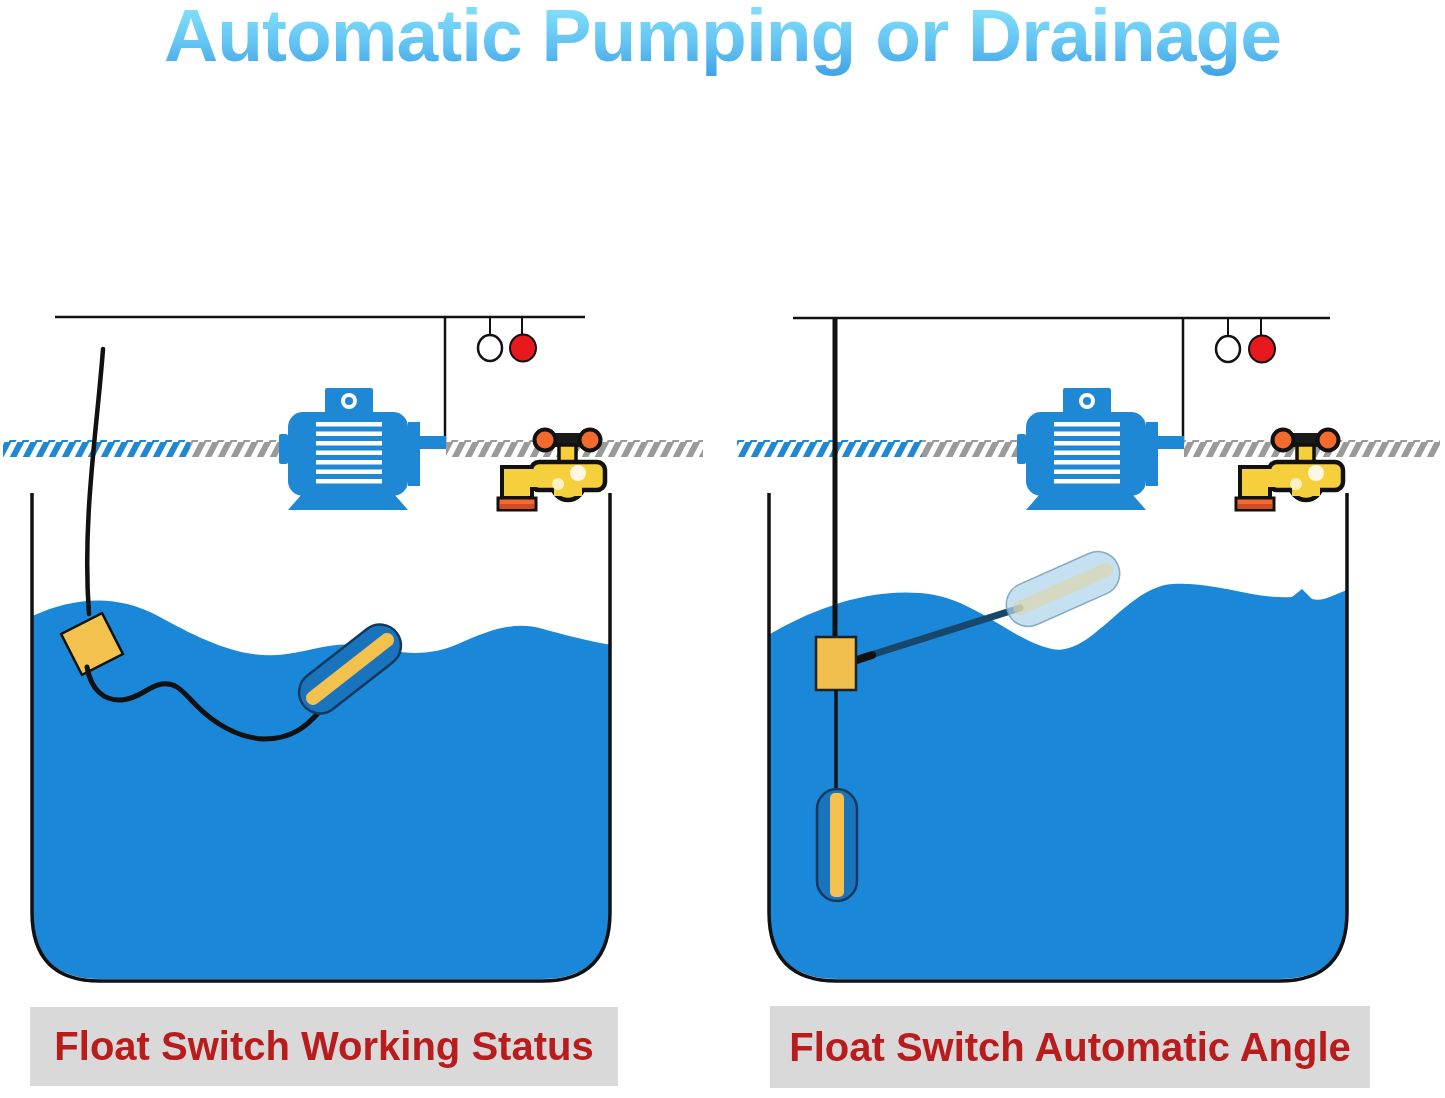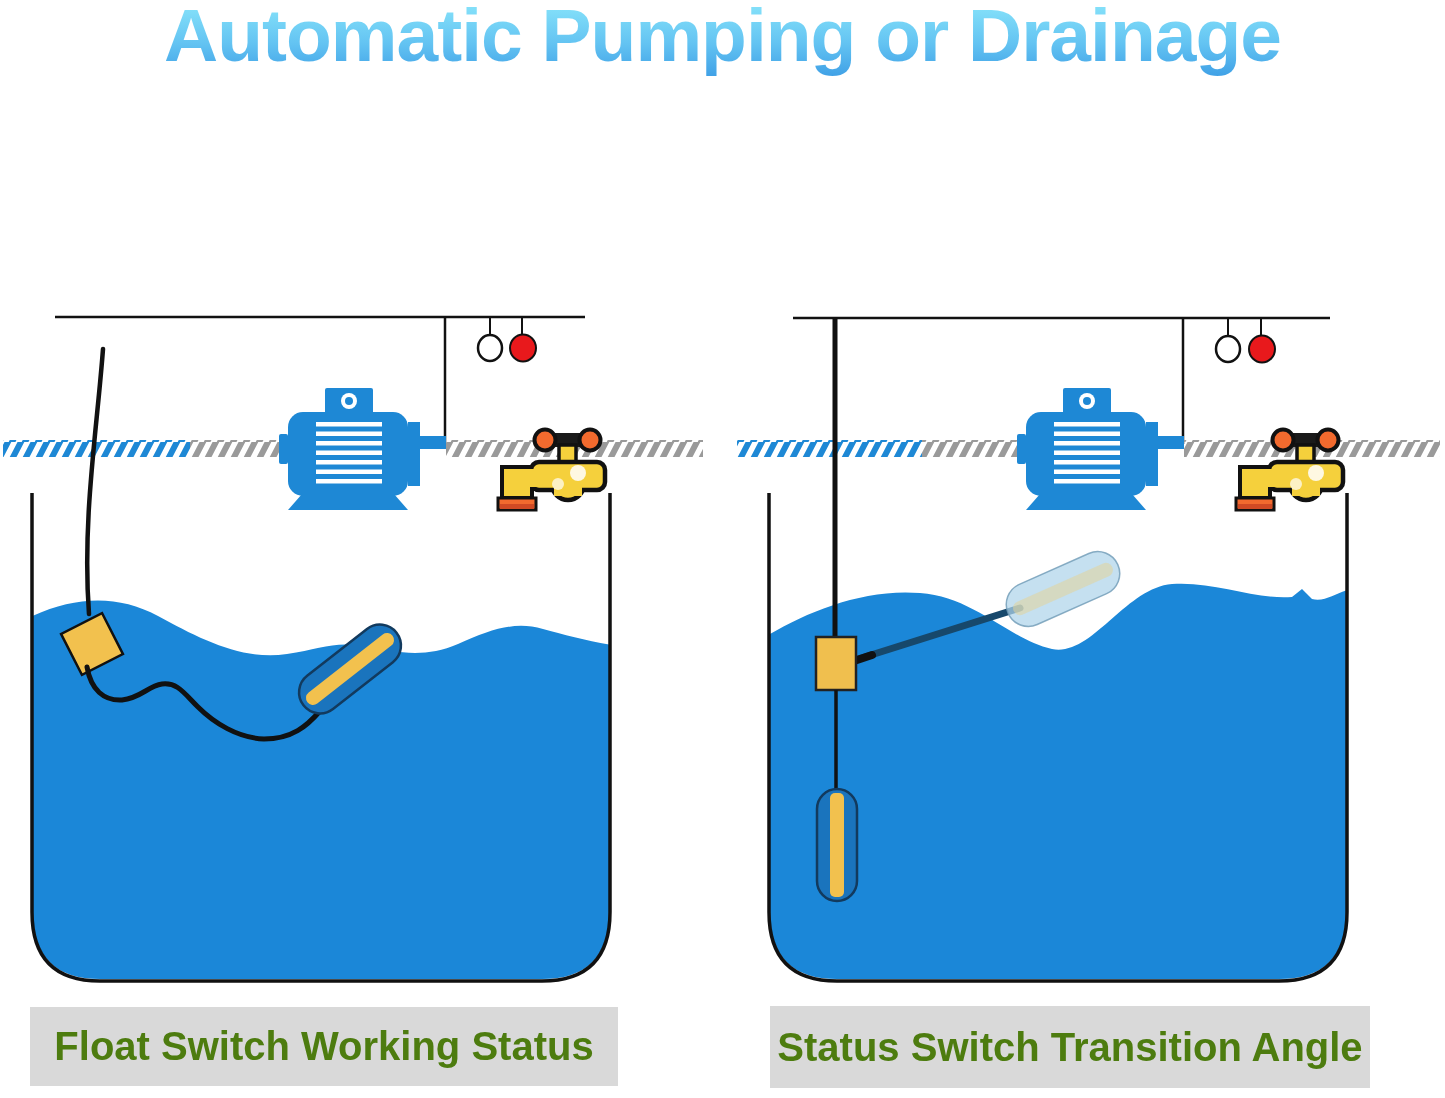--- a/index.html
+++ b/index.html
@@ -8,21 +8,21 @@
   .stage{position:absolute;inset:0;}
   .title{
     position:absolute;top:-6px;left:0;width:1445px;text-align:center;
     font-size:75px;font-weight:bold;letter-spacing:-1px;line-height:1.1;
     background:linear-gradient(180deg,#8feafc 0%,#63c3f2 60%,#3fa0e6 100%);
     -webkit-background-clip:text;background-clip:text;color:transparent;
     margin:0;
   }
   .diagram-svg{position:absolute;top:0;left:0;}
   .panel-label{
-    position:absolute;background:#d9d9d9;color:#4d7c0f;
+    position:absolute;background:#d9d9d9;color:#b91c1c;
     display:flex;align-items:center;justify-content:center;
     font-size:40px;font-weight:bold;white-space:nowrap;
   }
   .panel-label.left{left:30px;top:1007px;width:588px;height:79px;}
   .panel-label.right{left:770px;top:1006px;width:600px;height:82px;}
 </style>
 </head>
 <body>
 
 <div class="stage">
@@ -155,15 +155,15 @@
       <g transform="translate(837,845)">
         <rect x="-20" y="-56" width="40" height="112" rx="20" stroke-width="2.5" stroke="#123a5e" fill="#1a74bd"></rect>
         <rect x="-7" y="-52" width="14" height="104" rx="5" fill="#f2c14e"></rect>
       </g>
 
       <path d="M769,493 L769,912 Q769,981 837,981 L1279,981 Q1347,981 1347,912 L1347,493" fill="none" stroke="#111111" stroke-width="3.5"></path>
     </g>
   </svg>
 
   <div class="panel-label left">Float Switch Working Status</div>
-  <div class="panel-label right">Status Switch Transition Angle</div>
+  <div class="panel-label right">Float Switch Automatic Angle</div>
 
 </div>
 
 </body></html>

